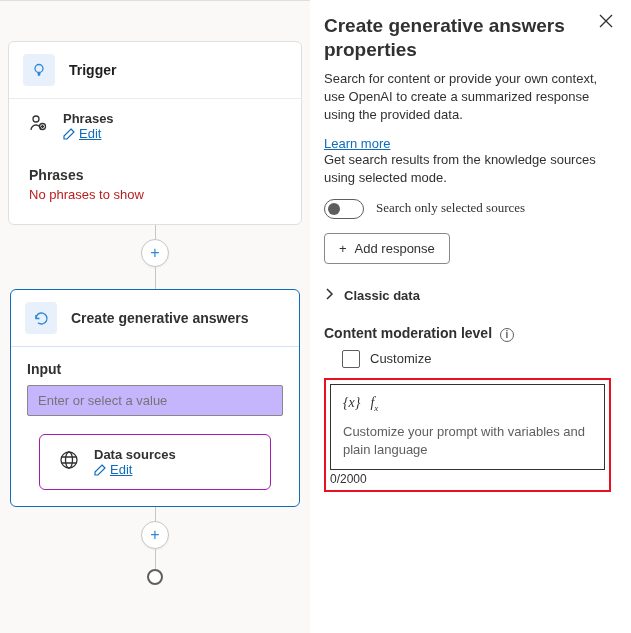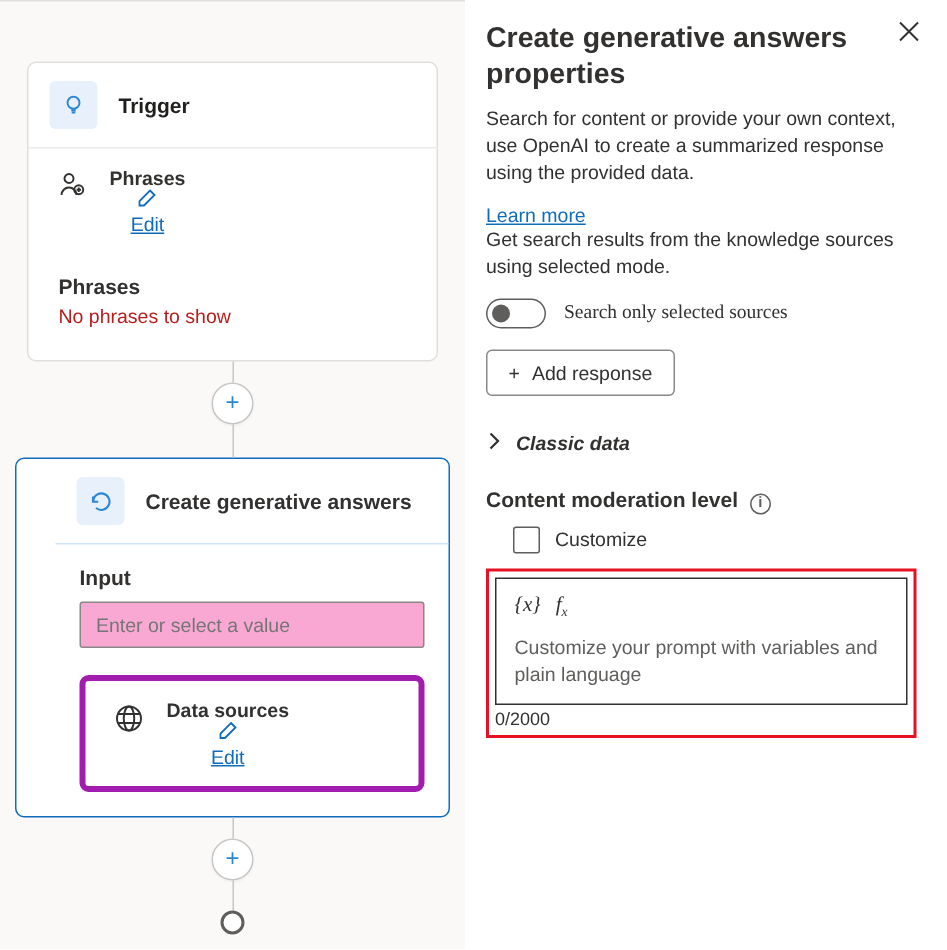--- a/index.html
+++ b/index.html
@@ -12,62 +12,62 @@
     height: 633px;
     overflow: hidden;
     background: #fff;
   }
   .layout { display: flex; height: 100%; }
   .left-pane { width: 310px; background: #faf9f8; padding-top: 40px; border-top: 1px solid #e1dfdd; position: relative; }
   .card {
     background: #fff;
     border: 1px solid #e1dfdd;
     border-radius: 6px;
-    margin: 0 18px;
+    margin: 0 8px;
   }
   .trigger-head {
     display: flex; align-items: center; gap: 14px;
     padding: 12px 14px;
     border-bottom: 1px solid #edebe9;
   }
   .icon-box {
     width: 32px; height: 32px; border-radius: 4px; background: #e8f1fb;
     display: flex; align-items: center; justify-content: center; color: #2b88d8;
   }
   .trigger-head .title { font-weight: 600; font-size: 14px; color: #201f1e; }
   .sub-item { display: flex; gap: 12px; padding: 12px 16px; align-items: flex-start; }
   .sub-item .icon-area { width: 26px; display: flex; justify-content: center; padding-top: 2px; }
   .sub-item .label { font-weight: 600; font-size: 13px; }
-  .edit-link { color: #0f6cbd; text-decoration: underline; font-size: 13px; display: flex; align-items: center; gap: 4px; cursor: pointer; flex-direction: column; }
+  .edit-link { color: #0f6cbd; text-decoration: underline; font-size: 13px; display: flex; align-items: center; gap: 4px; cursor: pointer; }
   .phrases-section { padding: 14px 20px 22px; }
   .phrases-section .heading { font-weight: 600; font-size: 14px; }
   .phrases-section .empty { color: #b91c1c; margin-top: 4px; }
   .connector { display: flex; flex-direction: column; align-items: center; }
   .vline { width: 1px; background: #c8c6c4; height: 20px; }
   .plus-circle {
     width: 28px; height: 28px; border: 1px solid #c8c6c4; border-radius: 50%;
     background: #fff; display: flex; align-items: center; justify-content: center;
     color: #2b88d8; font-size: 16px; cursor: pointer; font-weight: 400;
     box-shadow: 0 1px 2px rgba(0,0,0,.05);
   }
   .node-selected {
-    border: 1px solid #0f6cbd; border-radius: 6px; margin: 0 10px; background: #fff; padding-left: 26px;
+    border: 1px solid #0f6cbd; border-radius: 6px; margin: 0 10px; background: #fff;
   }
   .node-head {
     display: flex; align-items: center; gap: 14px; padding: 12px 14px;
     border-bottom: 1px solid #cfe4f7;
   }
   .gen-icon-box { width: 32px; height: 32px; border-radius: 4px; background: #e8f1fb; display: flex; align-items: center; justify-content: center; color: #2b88d8; }
   .node-body { padding: 14px 16px 6px; }
   .node-body .label { font-weight: 600; font-size: 14px; margin-bottom: 8px; }
   .node-input {
     width: 100%; border: 1px solid #8a8886; border-radius: 2px; padding: 7px 10px;
-    font-size: 13px; color: #605e5c; background: #f9a8d4;
-  }
-  .data-src { border: 4px solid #a21caf; border-radius: 6px; margin: 12px 16px 16px; }
+    font-size: 13px; color: #605e5c; background: #c4b5fd;
+  }
+  .data-src { border: 1px solid #a21caf; border-radius: 6px; margin: 12px 28px 16px; }
   .end-circle { width: 16px; height: 16px; border: 2px solid #605e5c; border-radius: 50%; background: #fff; }
 
   .right-pane { flex: 1; padding: 14px 20px 14px 14px; position: relative; overflow: hidden; }
   .panel-title { font-weight: 600; font-size: 19px; line-height: 1.25; margin-bottom: 8px; padding-right: 30px; }
   .panel-desc { font-size: 13px; color: #323130; line-height: 1.4; margin-bottom: 12px; }
   .close-btn { position: absolute; top: 14px; right: 18px; cursor: pointer; font-size: 15px; color: #323130; }
   .link { color: #0f6cbd; cursor: pointer; font-size: 13px; text-decoration: underline; }
   .section-title { font-weight: 600; font-size: 14px; margin-top: 18px; margin-bottom: 6px; }
   .section-desc { font-size: 13px; color: #323130; line-height: 1.4; margin-bottom: 12px; }
   .toggle-row { display: flex; gap: 12px; align-items: flex-start; margin-bottom: 14px; }
@@ -78,21 +78,21 @@
   .toggle.off { border: 1px solid #605e5c; background: #fff; }
   .toggle.off::after { content:""; position:absolute; left:3px; top:50%; transform:translateY(-50%); width:12px; height:12px; background:#605e5c; border-radius:50%; }
   .toggle.on { background: #0f6cbd; }
   .toggle.on::after { content:""; position:absolute; right:3px; top:50%; transform:translateY(-50%); width:12px; height:12px; background:#fff; border-radius:50%; }
   .toggle-label { font-size: 13px; line-height: 1.4; font-family: Liberation Serif, serif; }
   .add-btn {
     border: 1px solid #8a8886; border-radius: 4px; padding: 7px 14px;
     display: inline-flex; align-items: center; gap: 8px; cursor: pointer;
     font-size: 13px; background: #fff;
   }
-  .collapse-row { display: flex; gap: 10px; align-items: center; font-weight: 600; margin-top: 24px; cursor: pointer; font-style: italic; }
+  .collapse-row { display: flex; gap: 10px; align-items: center; font-weight: 600; margin-top: 24px; cursor: pointer; }
   .collapse-row .chev { color: #323130; }
   .checkbox-row { display: flex; gap: 10px; margin-top: 8px; align-items: center; padding-left: 18px; }
   .checkbox { width: 18px; height: 18px; border: 1px solid #605e5c; border-radius: 2px; cursor: pointer; }
   .info-icon { width: 14px; height: 14px; border: 1px solid #605e5c; border-radius: 50%; display: inline-flex; align-items: center; justify-content: center; font-size: 10px; color: #605e5c; margin-left: 4px; }
   .highlight-box { border: 2px solid #e81123; padding: 4px; margin-top: 10px; }
   .prompt-box { border: 1px solid #323130; padding: 10px 12px; background: #fff; }
   .prompt-icons { display: flex; gap: 10px; font-size: 14px; color: #323130; font-family: 'Segoe UI', serif; }
   .prompt-icons span { font-style: italic; }
   .prompt-placeholder { color: #605e5c; margin-top: 10px; line-height: 1.4; }
   .counter { font-size: 12px; color: #323130; margin-top: 2px; }

